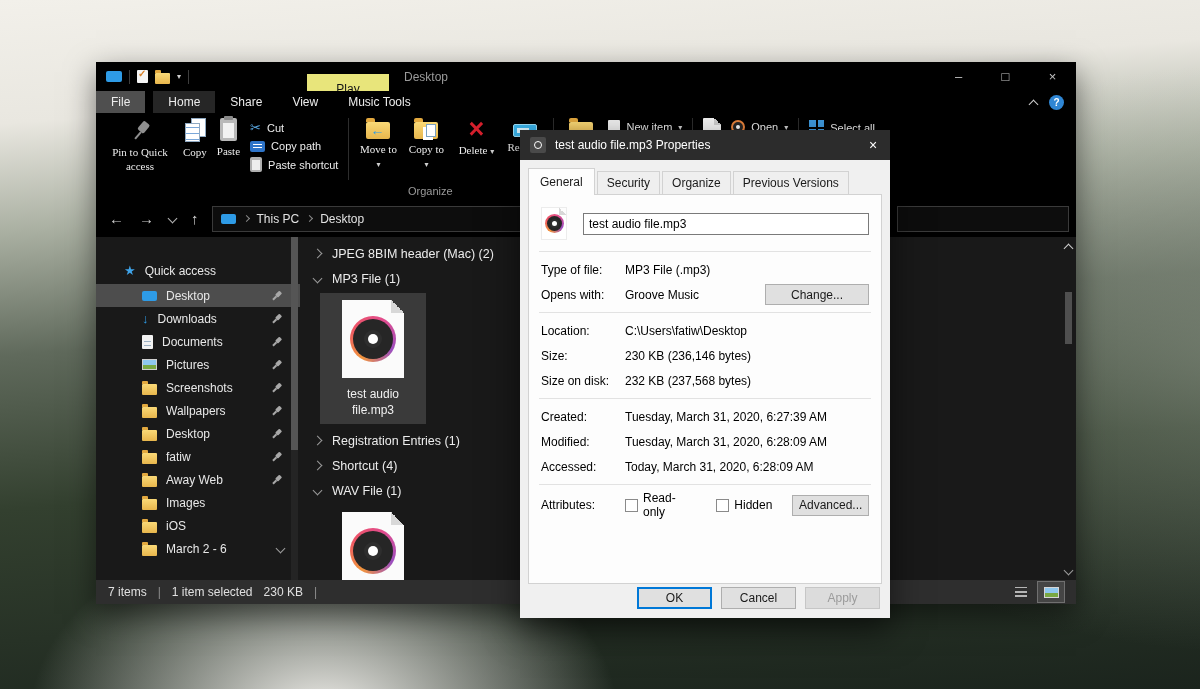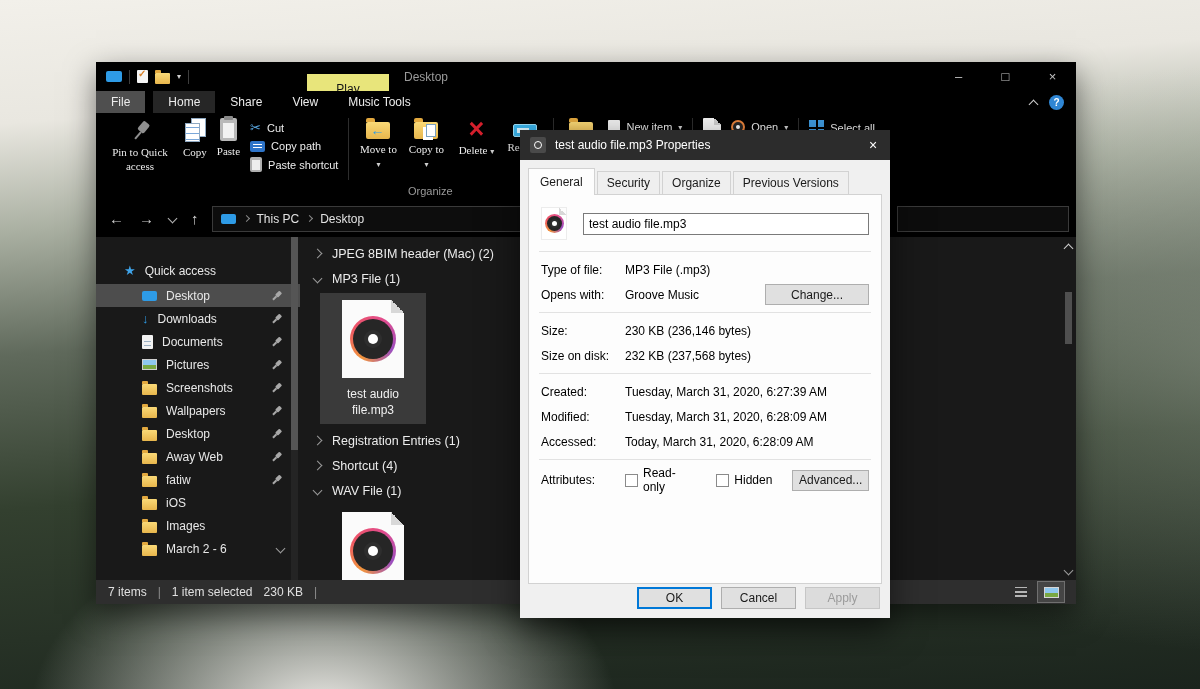--- a/index.html
+++ b/index.html
@@ -357,35 +357,35 @@
         <span>Wallpapers</span>
         <span class="pin"></span>
       </div>
       <div class="sitem">
         <span class="si mini-folder"></span>
         <span>Desktop</span>
         <span class="pin"></span>
       </div>
       <div class="sitem">
         <span class="si mini-folder"></span>
+        <span>fatiw</span>
+        <span class="pin"></span>
+      </div>
+      <div class="sitem">
+        <span class="si mini-folder"></span>
         <span>Away Web</span>
         <span class="pin"></span>
       </div>
       <div class="sitem">
         <span class="si mini-folder"></span>
-        <span>fatiw</span>
-        <span class="pin"></span>
+        <span>Images</span>
       </div>
       <div class="sitem">
         <span class="si mini-folder"></span>
         <span>iOS</span>
-      </div>
-      <div class="sitem">
-        <span class="si mini-folder"></span>
-        <span>Images</span>
       </div>
       <div class="sitem">
         <span class="si mini-folder"></span>
         <span>March 2 - 6</span>
         <span class="chev down side-chev"></span>
       </div>
       <div class="side-scroll">
           <span class="thumb"></span>
         </div>
     </div>
@@ -474,20 +474,24 @@
       <span class="plabel">Type of file:</span>
       <span>MP3 File (.mp3)</span>
     </div>
     <div class="prow">
       <span class="plabel">Opens with:</span>
       <span>Groove Music</span>
       <button class="btn change-btn">Change...</button>
     </div>
     <div class="psep"></div>
     <div class="prow">
+      <span class="plabel">Location:</span>
+      <span>C:\Users\fatiw\Desktop</span>
+    </div>
+    <div class="prow">
       <span class="plabel">Size:</span>
       <span>230 KB (236,146 bytes)</span>
     </div>
     <div class="prow">
       <span class="plabel">Size on disk:</span>
       <span>232 KB (237,568 bytes)</span>
     </div>
     <div class="psep"></div>
     <div class="prow">
       <span class="plabel">Created:</span>

